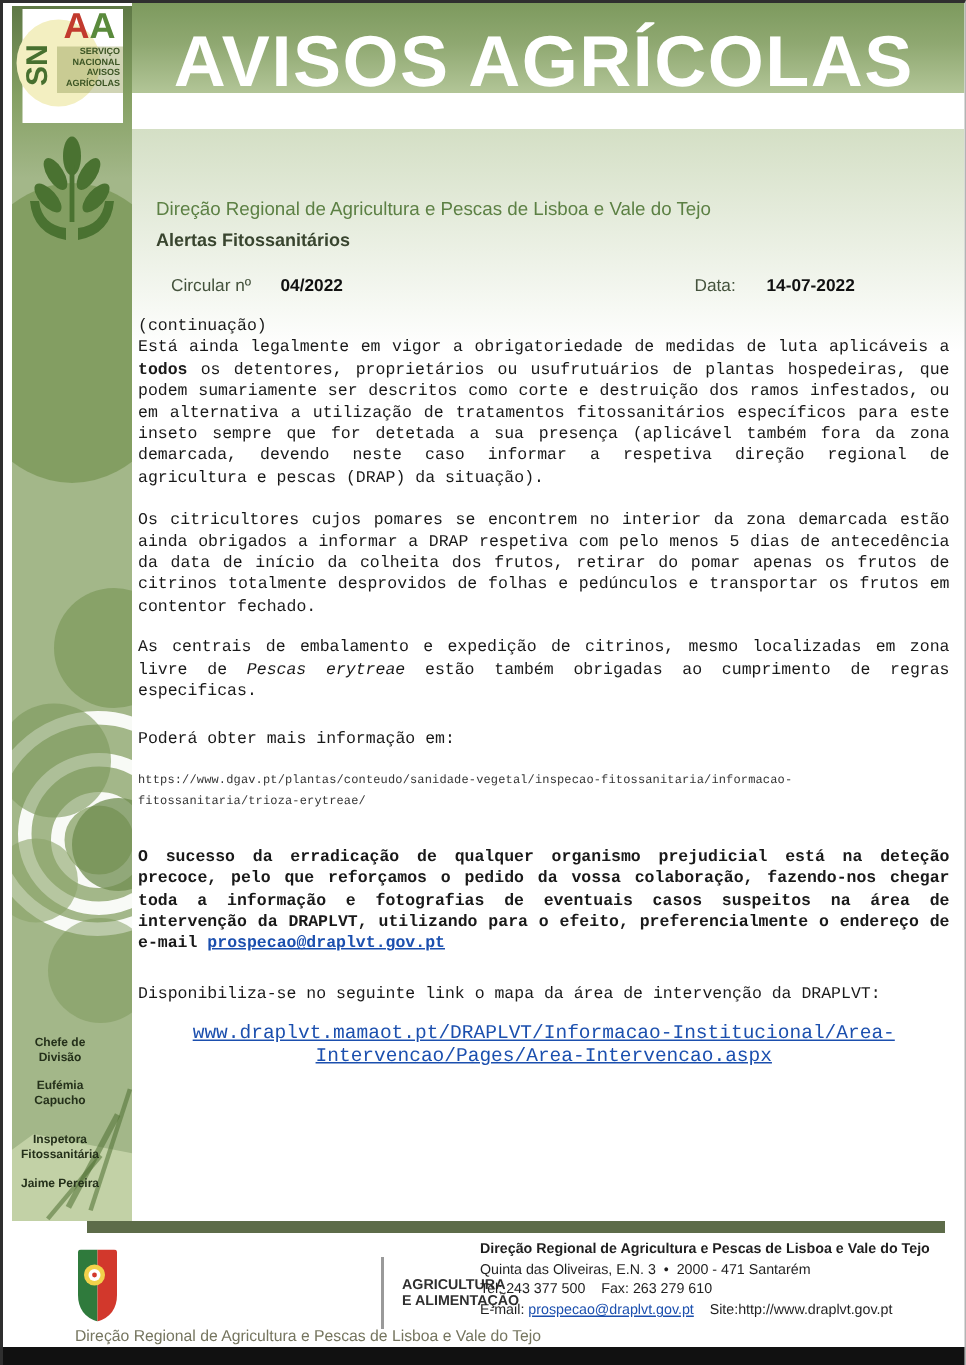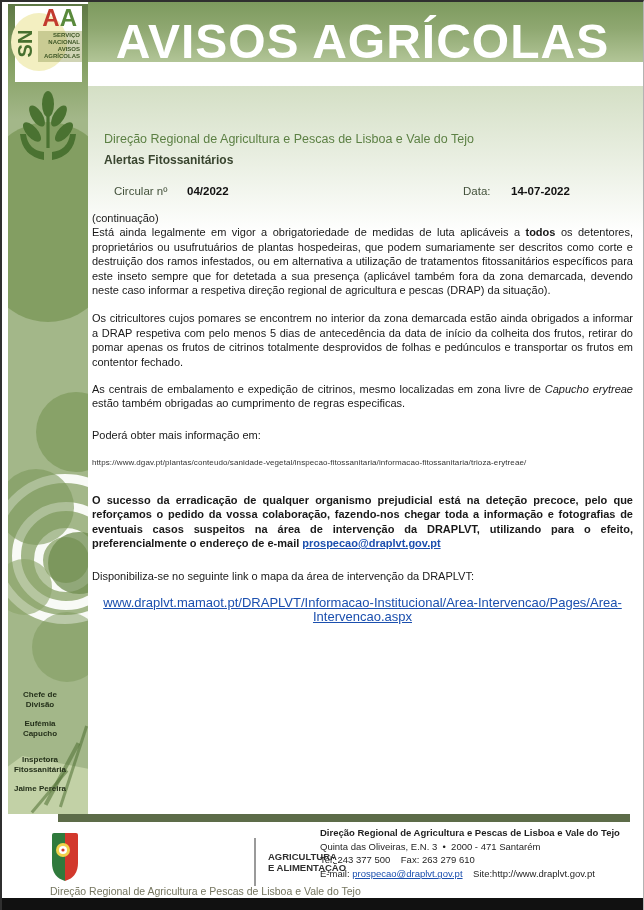--- a/index.html
+++ b/index.html
@@ -61,21 +61,21 @@
     background:linear-gradient(180deg,#d4dfc5 0%, rgba(255,255,255,0) 100%); }
   .org-title { position:absolute; left:102px; top:130px; font-size:12.5px; color:#5c8044; }
   .section-title { position:absolute; left:102px; top:151px; font-size:12px; font-weight:bold; color:#39452f; }
   .meta-label { position:absolute; font-size:11.5px; color:#44523c;text-align:right; }
   .meta-value { position:absolute; font-size:11.5px; font-weight:600; color:#111111; }
   .circ-label { left:112px; top:183px; }
   .circ-value { left:185px; top:183px; }
   .date-label { left:461px; top:183px; }
   .date-value { left:509px; top:183px; }
   .bodytext { position:absolute; left:90px; top:209px; width:541px;
-    font-size:11px; line-height:14.4px; color:#191919; text-align:justify; }
+    font-size:11px; line-height:14.4px; color:#191919; text-align:justify;font-family:Liberation Mono, monospace; }
   .bodytext p { margin:0; }
   .p-cont { text-align:left; }
   .gap13 { margin-top:13px !important; }
   .gap14 { margin-top:14px !important; }
   .gap17 { margin-top:17px !important; }
   .gap19 { margin-top:19px !important; }
   .gap22 { margin-top:22px !important; }
   .small-url { font-size:8px; color:#333333; text-align:left; margin-top:14px !important; letter-spacing:.1px; }
   .bold-par { font-weight:bold; }
   a.blue-link { color:#1b4fae; text-decoration:underline; }
@@ -152,21 +152,21 @@
   <div class="section-title">Alertas Fitossanitários</div>
   <span class="meta-label circ-label">Circular nº</span>
   <span class="meta-value circ-value">04/2022</span>
   <span class="meta-label date-label">Data:</span>
   <span class="meta-value date-value">14-07-2022</span>
 
   <div class="bodytext">
     <p class="p-cont">(continuação)</p>
     <p><span>Está ainda legalmente em vigor a obrigatoriedade de medidas de luta aplicáveis a </span><b>todos</b><span> os detentores, proprietários ou usufrutuários de plantas hospedeiras, que podem sumariamente ser descritos como corte e destruição dos ramos infestados, ou em alternativa a utilização de tratamentos fitossanitários específicos para este inseto sempre que for detetada a sua presença (aplicável também fora da zona demarcada, devendo neste caso informar a respetiva direção regional de agricultura e pescas (DRAP) da situação).</span></p>
     <p class="gap14">Os citricultores cujos pomares se encontrem no interior da zona demarcada estão ainda obrigados a informar a DRAP respetiva com pelo menos 5 dias de antecedência da data de início da colheita dos frutos, retirar do pomar apenas os frutos de citrinos totalmente desprovidos de folhas e pedúnculos e transportar os frutos em contentor fechado.</p>
-    <p class="gap13"><span>As centrais de embalamento e expedição de citrinos, mesmo localizadas em zona livre de </span><i>Capucho erytreae</i><span> estão também obrigadas ao cumprimento de regras especificas.</span></p>
+    <p class="gap13"><span>As centrais de embalamento e expedição de citrinos, mesmo localizadas em zona livre de </span><i>Pescas erytreae</i><span> estão também obrigadas ao cumprimento de regras especificas.</span></p>
     <p class="gap17">Poderá obter mais informação em:</p>
     <p class="small-url">https://www.dgav.pt/plantas/conteudo/sanidade-vegetal/inspecao-fitossanitaria/informacao-fitossanitaria/trioza-erytreae/</p>
     <p class="gap22 bold-par"><span>O sucesso da erradicação de qualquer organismo prejudicial está na deteção precoce, pelo que reforçamos o pedido da vossa colaboração, fazendo-nos chegar toda a informação e fotografias de eventuais casos suspeitos na área de intervenção da DRAPLVT, utilizando para o efeito, preferencialmente o endereço de e-mail </span><a href="#" class="blue-link">prospecao@draplvt.gov.pt</a></p>
     <p class="gap19">Disponibiliza-se no seguinte link o mapa da área de intervenção da DRAPLVT:</p>
     <p class="map-link"><a href="#" class="blue-link">www.draplvt.mamaot.pt/DRAPLVT/Informacao-Institucional/Area-Intervencao/Pages/Area-Intervencao.aspx</a></p>
   </div>
 
   <div class="footer-bar"></div>
   <svg class="emblem" width="30" height="48" viewBox="0 0 30 48">
     <path d="M2,2 Q2,0 4,0 L15,0 L15,48 Q2,44 2,30 Z" fill="#2f7a3c"></path>

